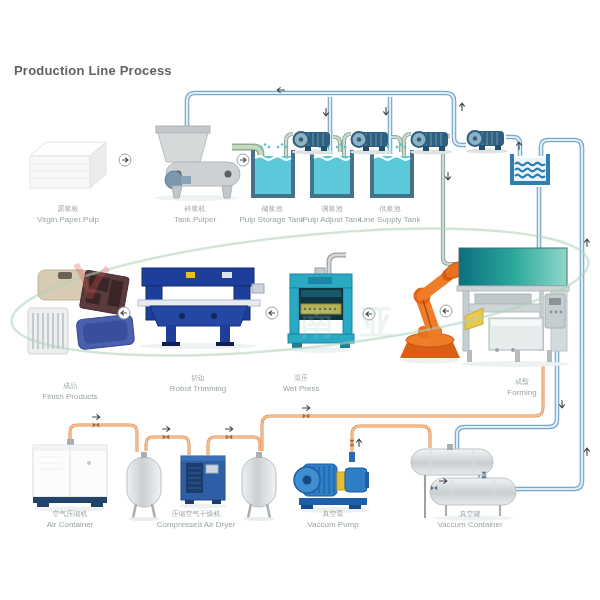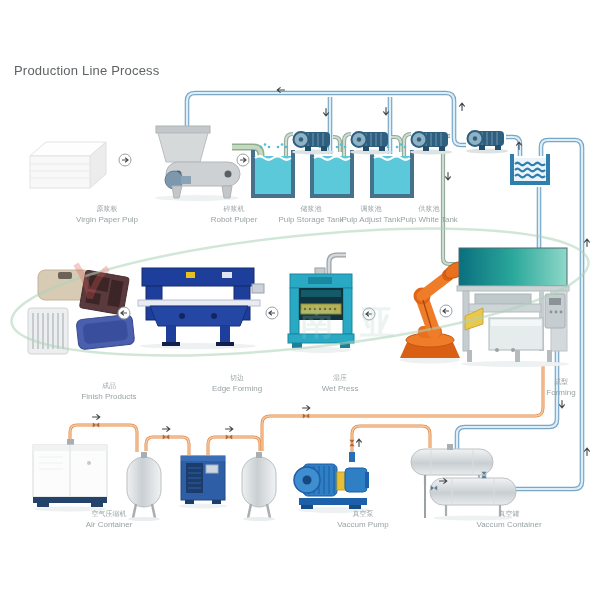--- a/index.html
+++ b/index.html
@@ -1,21 +1,21 @@
 <!DOCTYPE html>
 <html><head>
 <meta charset="utf-8">
 <style>
   html,body{margin:0;padding:0;background:#fff;}
   #canvas{position:relative;width:600px;height:600px;background:#ffffff;overflow:hidden;
           font-family:"Liberation Sans",sans-serif;}
   #scene{position:absolute;left:0;top:0;}
-  .title{position:absolute;left:14px;top:63px;font-size:13px;color:#5f6365;letter-spacing:.2px;}
+  .title{position:absolute;left:14px;top:63px;font-size:13px;color:#5f6365;letter-spacing:.2px;font-weight:bold;}
   .lbl{position:absolute;transform:translateX(-50%);text-align:center;color:#99a3a5;
-       line-height:11px;white-space:nowrap;margin-left:39px;}
+       line-height:11px;white-space:nowrap;}
   .lbl .zh{font-size:7px;}
   .lbl .en{font-size:8px;}
   .wm{position:absolute;left:232px;top:230px;font-size:62px;font-weight:bold;letter-spacing:20px;
       color:rgba(170,208,190,0.32);-webkit-text-stroke:1.5px rgba(150,198,175,0.45);
       pointer-events:none;}
   .wmzh{position:absolute;left:300px;top:300px;font-size:34px;font-weight:bold;letter-spacing:26px;
       color:rgba(170,205,195,0.22);pointer-events:none;font-family:Liberation Mono, monospace;}
   
   .pb1{stroke:#7ba7c7;stroke-width:4.6;fill:none}.pb2{stroke:#dceef8;stroke-width:2.2;fill:none}
   .pc1{stroke:#8fae8c;stroke-width:7;fill:none}.pc2{stroke:#c6d9c0;stroke-width:4;fill:none}
@@ -437,55 +437,59 @@
 <div class="wmzh">南亚</div>
 
 <div class="title">Production Line Process</div>
 
 <div class="lbl" style="left:68px;top:203px">
   <div class="zh">原浆板</div>
   <div class="en">Virgin Paper Pulp</div>
 </div>
 <div class="lbl" style="left:195px;top:203px">
   <div class="zh">碎浆机</div>
-  <div class="en">Robot Pulper</div>
+  <div class="en">Tank Pulper</div>
 </div>
 <div class="lbl" style="left:272px;top:203px">
   <div class="zh">储浆池</div>
   <div class="en">Pulp Storage Tank</div>
 </div>
 <div class="lbl" style="left:332px;top:203px">
   <div class="zh">调浆池</div>
   <div class="en">Pulp Adjust Tank</div>
 </div>
 <div class="lbl" style="left:390px;top:203px">
   <div class="zh">供浆池</div>
-  <div class="en">Pulp White Tank</div>
+  <div class="en">Line Supply Tank</div>
 </div>
 <div class="lbl" style="left:70px;top:380px">
   <div class="zh">成品</div>
   <div class="en">Finish Products</div>
 </div>
 <div class="lbl" style="left:198px;top:372px">
   <div class="zh">切边</div>
-  <div class="en">Edge Forming</div>
+  <div class="en">Robot Trimming</div>
 </div>
 <div class="lbl" style="left:301px;top:372px">
   <div class="zh">湿压</div>
   <div class="en">Wet Press</div>
 </div>
 <div class="lbl" style="left:522px;top:376px">
   <div class="zh">成型</div>
   <div class="en">Forming</div>
 </div>
 <div class="lbl" style="left:70px;top:508px">
   <div class="zh">空气压缩机</div>
   <div class="en">Air Container</div>
 </div>
-<div class="lbl" style="left:324px;top:508px">
+<div class="lbl" style="left:196px;top:508px">
+  <div class="zh">压缩空气干燥机</div>
+  <div class="en">Compressed Air Dryer</div>
+</div>
+<div class="lbl" style="left:333px;top:508px">
   <div class="zh">真空泵</div>
   <div class="en">Vaccum Pump</div>
 </div>
 <div class="lbl" style="left:470px;top:508px">
   <div class="zh">真空罐</div>
   <div class="en">Vaccum Container</div>
 </div>
 
 </div>
 

